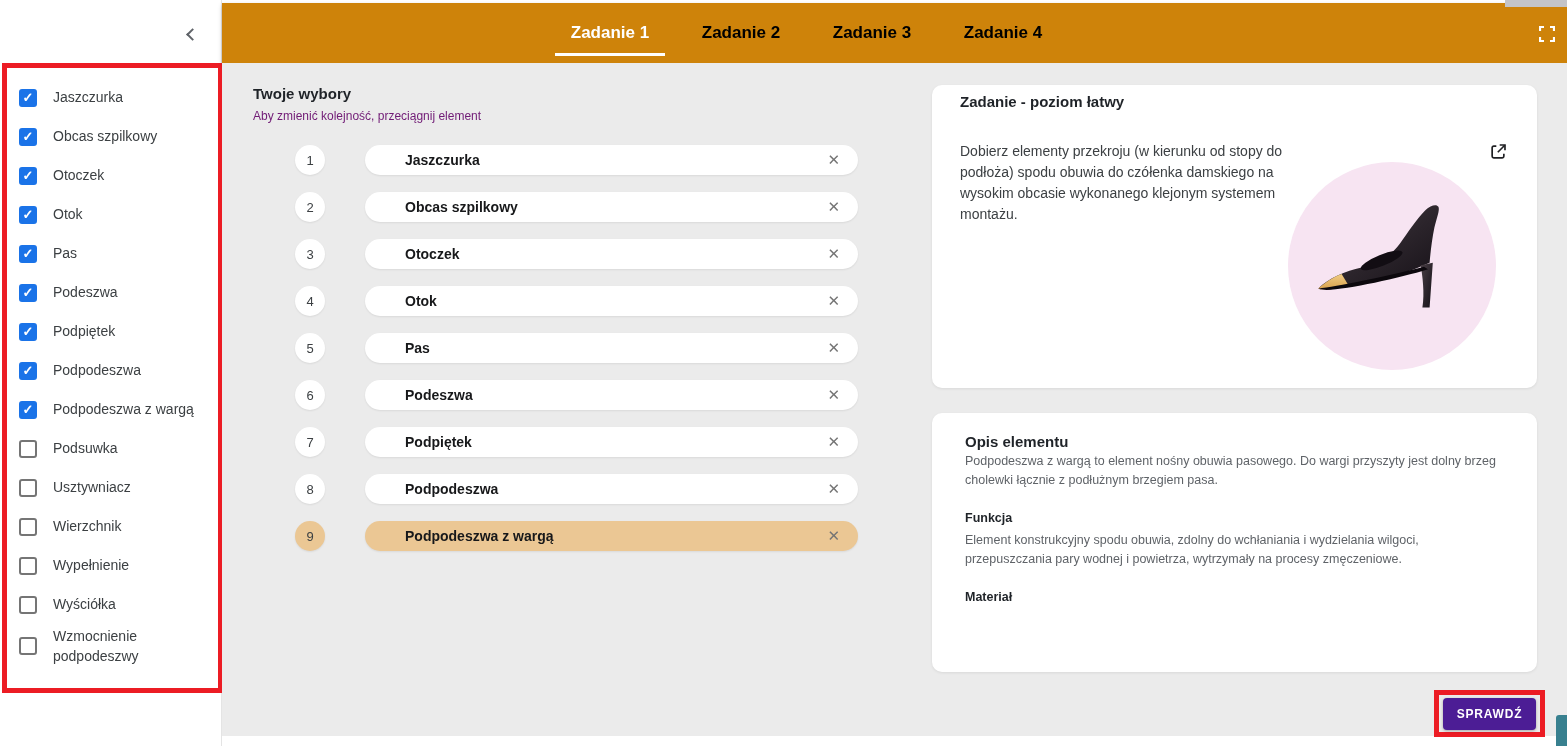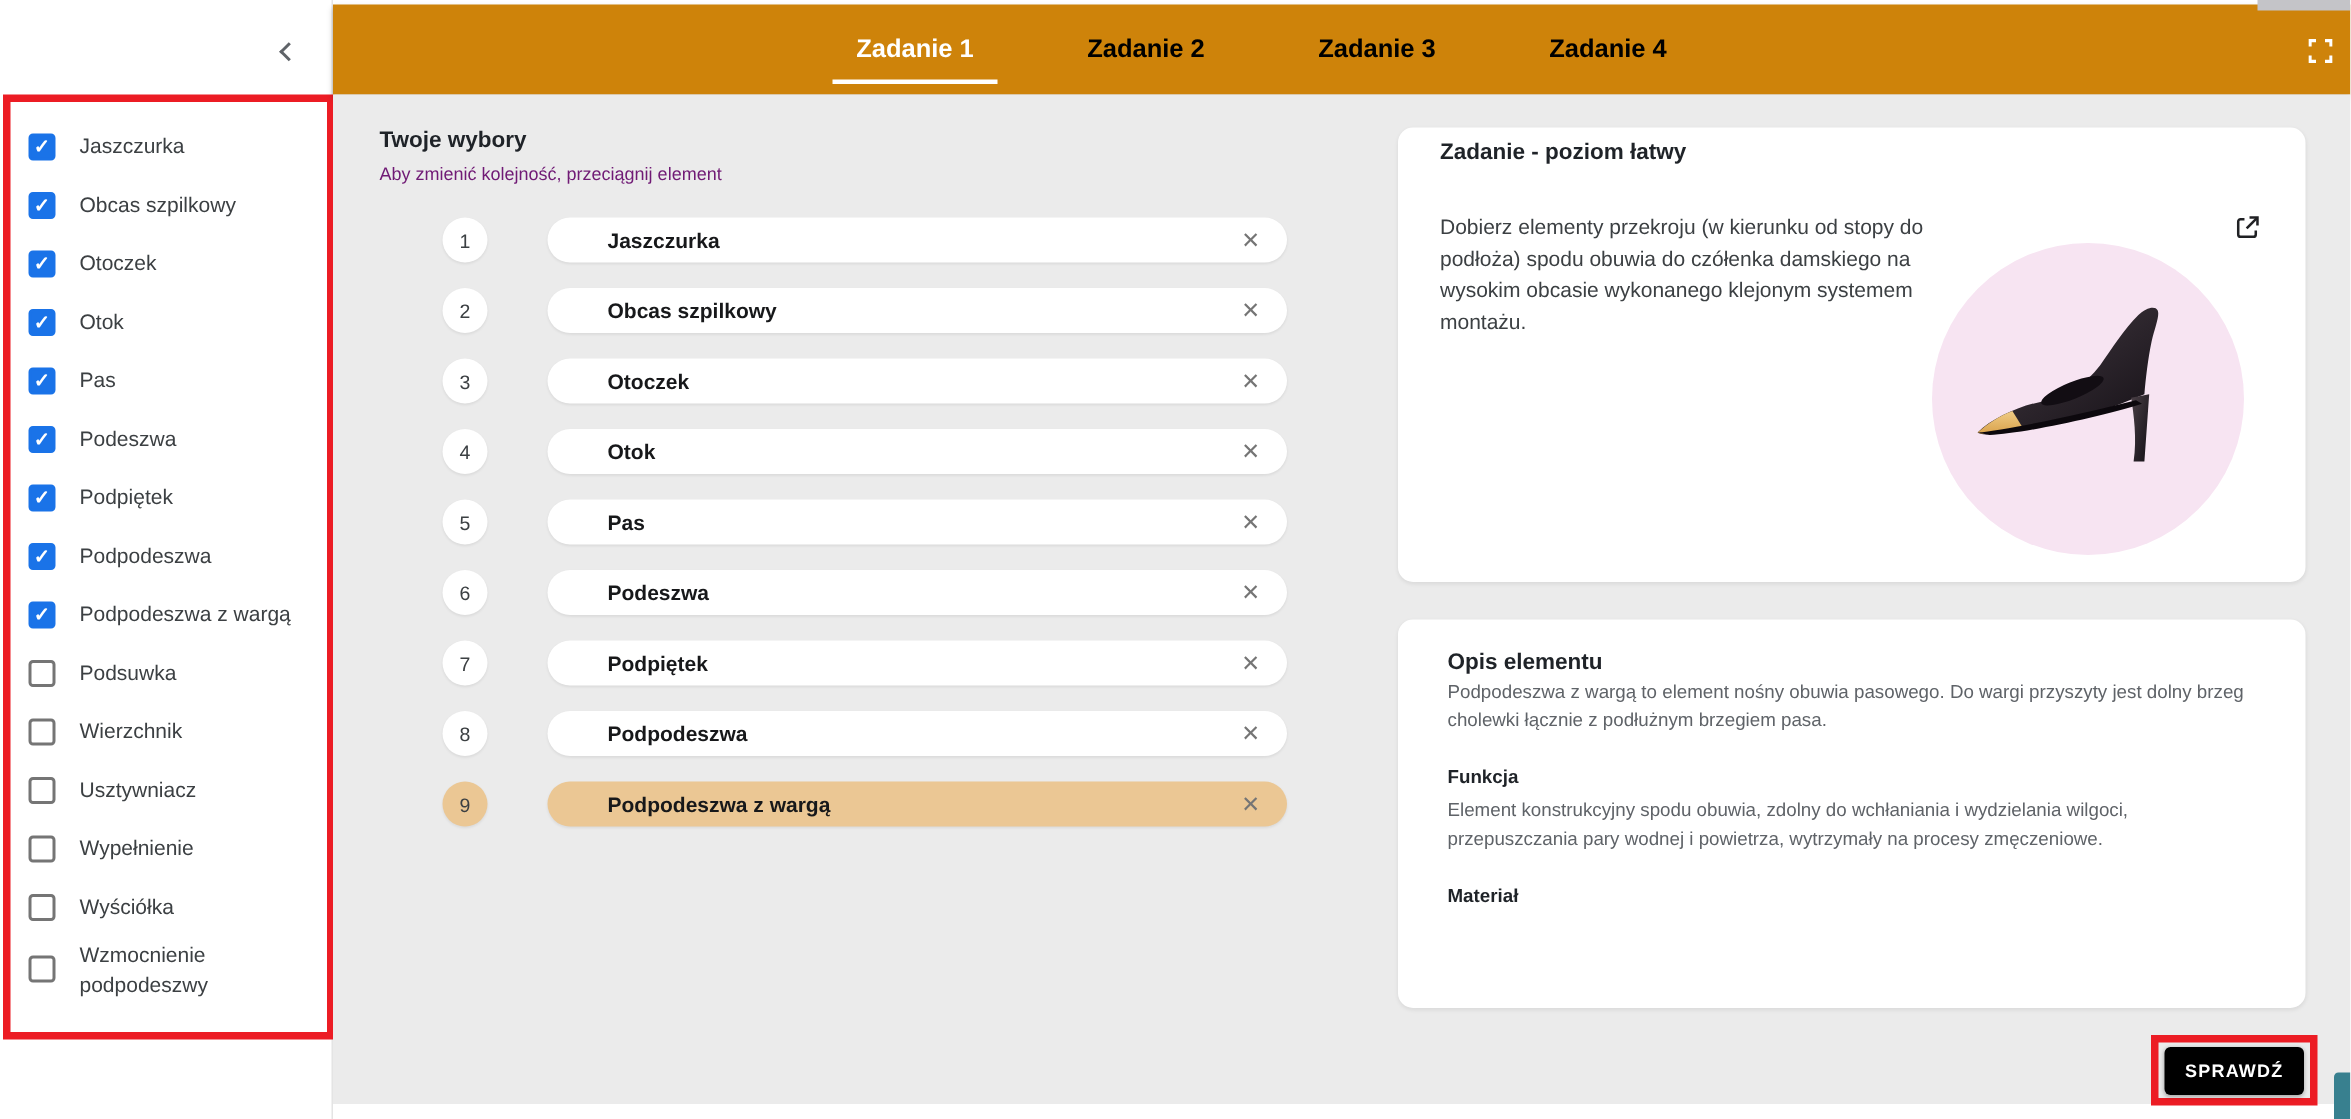--- a/index.html
+++ b/index.html
@@ -13,21 +13,21 @@
   .chevron-left { width:9px; height:9px; border-left:2px solid #5F6368; border-bottom:2px solid #5F6368; transform:rotate(45deg); margin-left:4px; }
   .side-annotation { position:absolute; left:2px; top:63px; width:221px; height:630px; border:5px solid #EC1C24; padding:10px 4px 0 8px; overflow:hidden; }
   .side-row { display:flex; align-items:center; gap:16px; min-height:39px; padding:2px 0 2px 4px; cursor:pointer; }
   .cb { flex:0 0 18px; width:18px; height:18px; border:2px solid #757575; border-radius:3px; background:#fff; display:flex; align-items:center; justify-content:center; }
   .cb.checked { background:#1A73E8; border-color:#1A73E8; }
   .cb.checked::after { content:"✓"; color:#fff; font-size:13px; font-weight:bold; line-height:1; }
   .side-label { font-size:14px; color:#3C4043; line-height:1.45; }
 
   
   .header { position:absolute; left:222px; top:3px; width:1345px; height:60px; background:#CE830A; box-shadow:0 2px 4px rgba(0,0,0,.25); }
-  .tabs { position:absolute; left:333px; top:0; height:100%; display:flex; gap:44px; }
+  .tabs { position:absolute; left:333px; top:0; height:100%; display:flex; gap:21px; }
   .tab { position:relative; width:110px; height:100%; display:flex; align-items:center; justify-content:center; font-size:17px; font-weight:bold; color:#000000; cursor:pointer; }
   .tab.active { color:#fff; }
   .tab.active::after { content:""; position:absolute; left:0; right:0; bottom:7px; height:3px; background:#fff; }
   .fullscreen-btn { position:absolute; right:12px; top:23px; width:16px; height:16px; background:none; border:none; cursor:pointer; }
   .top-strip { position:absolute; left:1505px; top:0; width:62px; height:7px; background:#C4C4C8; }
 
   
   .main { position:absolute; left:222px; top:63px; width:1345px; height:673px; background:#EBEBEB; }
   .choices-title { position:absolute; left:31px; top:22px; font-size:15px; font-weight:bold; color:#1F2328; }
   .choices-sub { position:absolute; left:31px; top:46px; font-size:12px; color:#701a75; }
@@ -47,21 +47,21 @@
   .task-desc { position:absolute; left:28px; top:56px; width:335px; font-size:14px; color:#3C4043; line-height:1.5; }
   .shoe-circle { position:absolute; left:356px; top:77px; width:208px; height:208px; border-radius:50%; background:#F7E4F2; display:flex; align-items:center; justify-content:center; }
   .open-btn { position:absolute; right:30px; top:58px; width:18px; height:18px; background:none; border:none; cursor:pointer; }
   .desc-card { margin-top:25px; height:259px; padding:20px 33px; }
   .desc-intro { margin-top:2px; font-size:12.5px; color:#5F6368; line-height:1.55; }
   .desc-sec-h { margin-top:20px; font-size:12.5px; font-weight:bold; color:#1F2328; }
   .desc-sec-t { margin-top:6px; font-size:12.5px; color:#5F6368; line-height:1.55; margin-bottom:10px; }
 
   
   .check-annotation { position:absolute; left:1434px; top:690px; width:111px; height:47px; border:5px solid #EC1C24; display:flex; align-items:center; justify-content:center; }
-  .check-btn { width:93px; height:32px; background:#000000; color:#fff; border:none; border-radius:4px; font-family:"Liberation Sans", sans-serif; font-size:12px; font-weight:bold; letter-spacing:.8px; cursor:pointer; box-shadow:0 1px 3px rgba(0,0,0,.3); }
+  .check-btn { width:93px; height:32px; background:#4c1d95; color:#fff; border:none; border-radius:4px; font-family:"Liberation Sans", sans-serif; font-size:12px; font-weight:bold; letter-spacing:.8px; cursor:pointer; box-shadow:0 1px 3px rgba(0,0,0,.3); }
   .teal-corner { position:absolute; left:1556px; top:715px; width:11px; height:31px; background:#38808F; border-radius:3px 0 0 0; cursor:pointer; }
 </style>
 </head>
 <body>
 
 <div id="app">
 
   <aside class="sidebar">
     <button class="collapse-btn">
       <span class="chevron-left"></span>
@@ -113,26 +113,26 @@
           <span class="side-label">Podpodeszwa z wargą</span>
         </div>
 
         <div class="side-row">
           <span class="cb"></span>
           <span class="side-label">Podsuwka</span>
         </div>
 
         <div class="side-row">
           <span class="cb"></span>
+          <span class="side-label">Usztywniacz</span>
+        </div>
+
+        <div class="side-row">
+          <span class="cb"></span>
           <span class="side-label">Wierzchnik</span>
-        </div>
-
-        <div class="side-row">
-          <span class="cb"></span>
-          <span class="side-label">Usztywniacz</span>
         </div>
 
         <div class="side-row">
           <span class="cb"></span>
           <span class="side-label">Wypełnienie</span>
         </div>
 
         <div class="side-row">
           <span class="cb"></span>
           <span class="side-label">Wyściółka</span>

